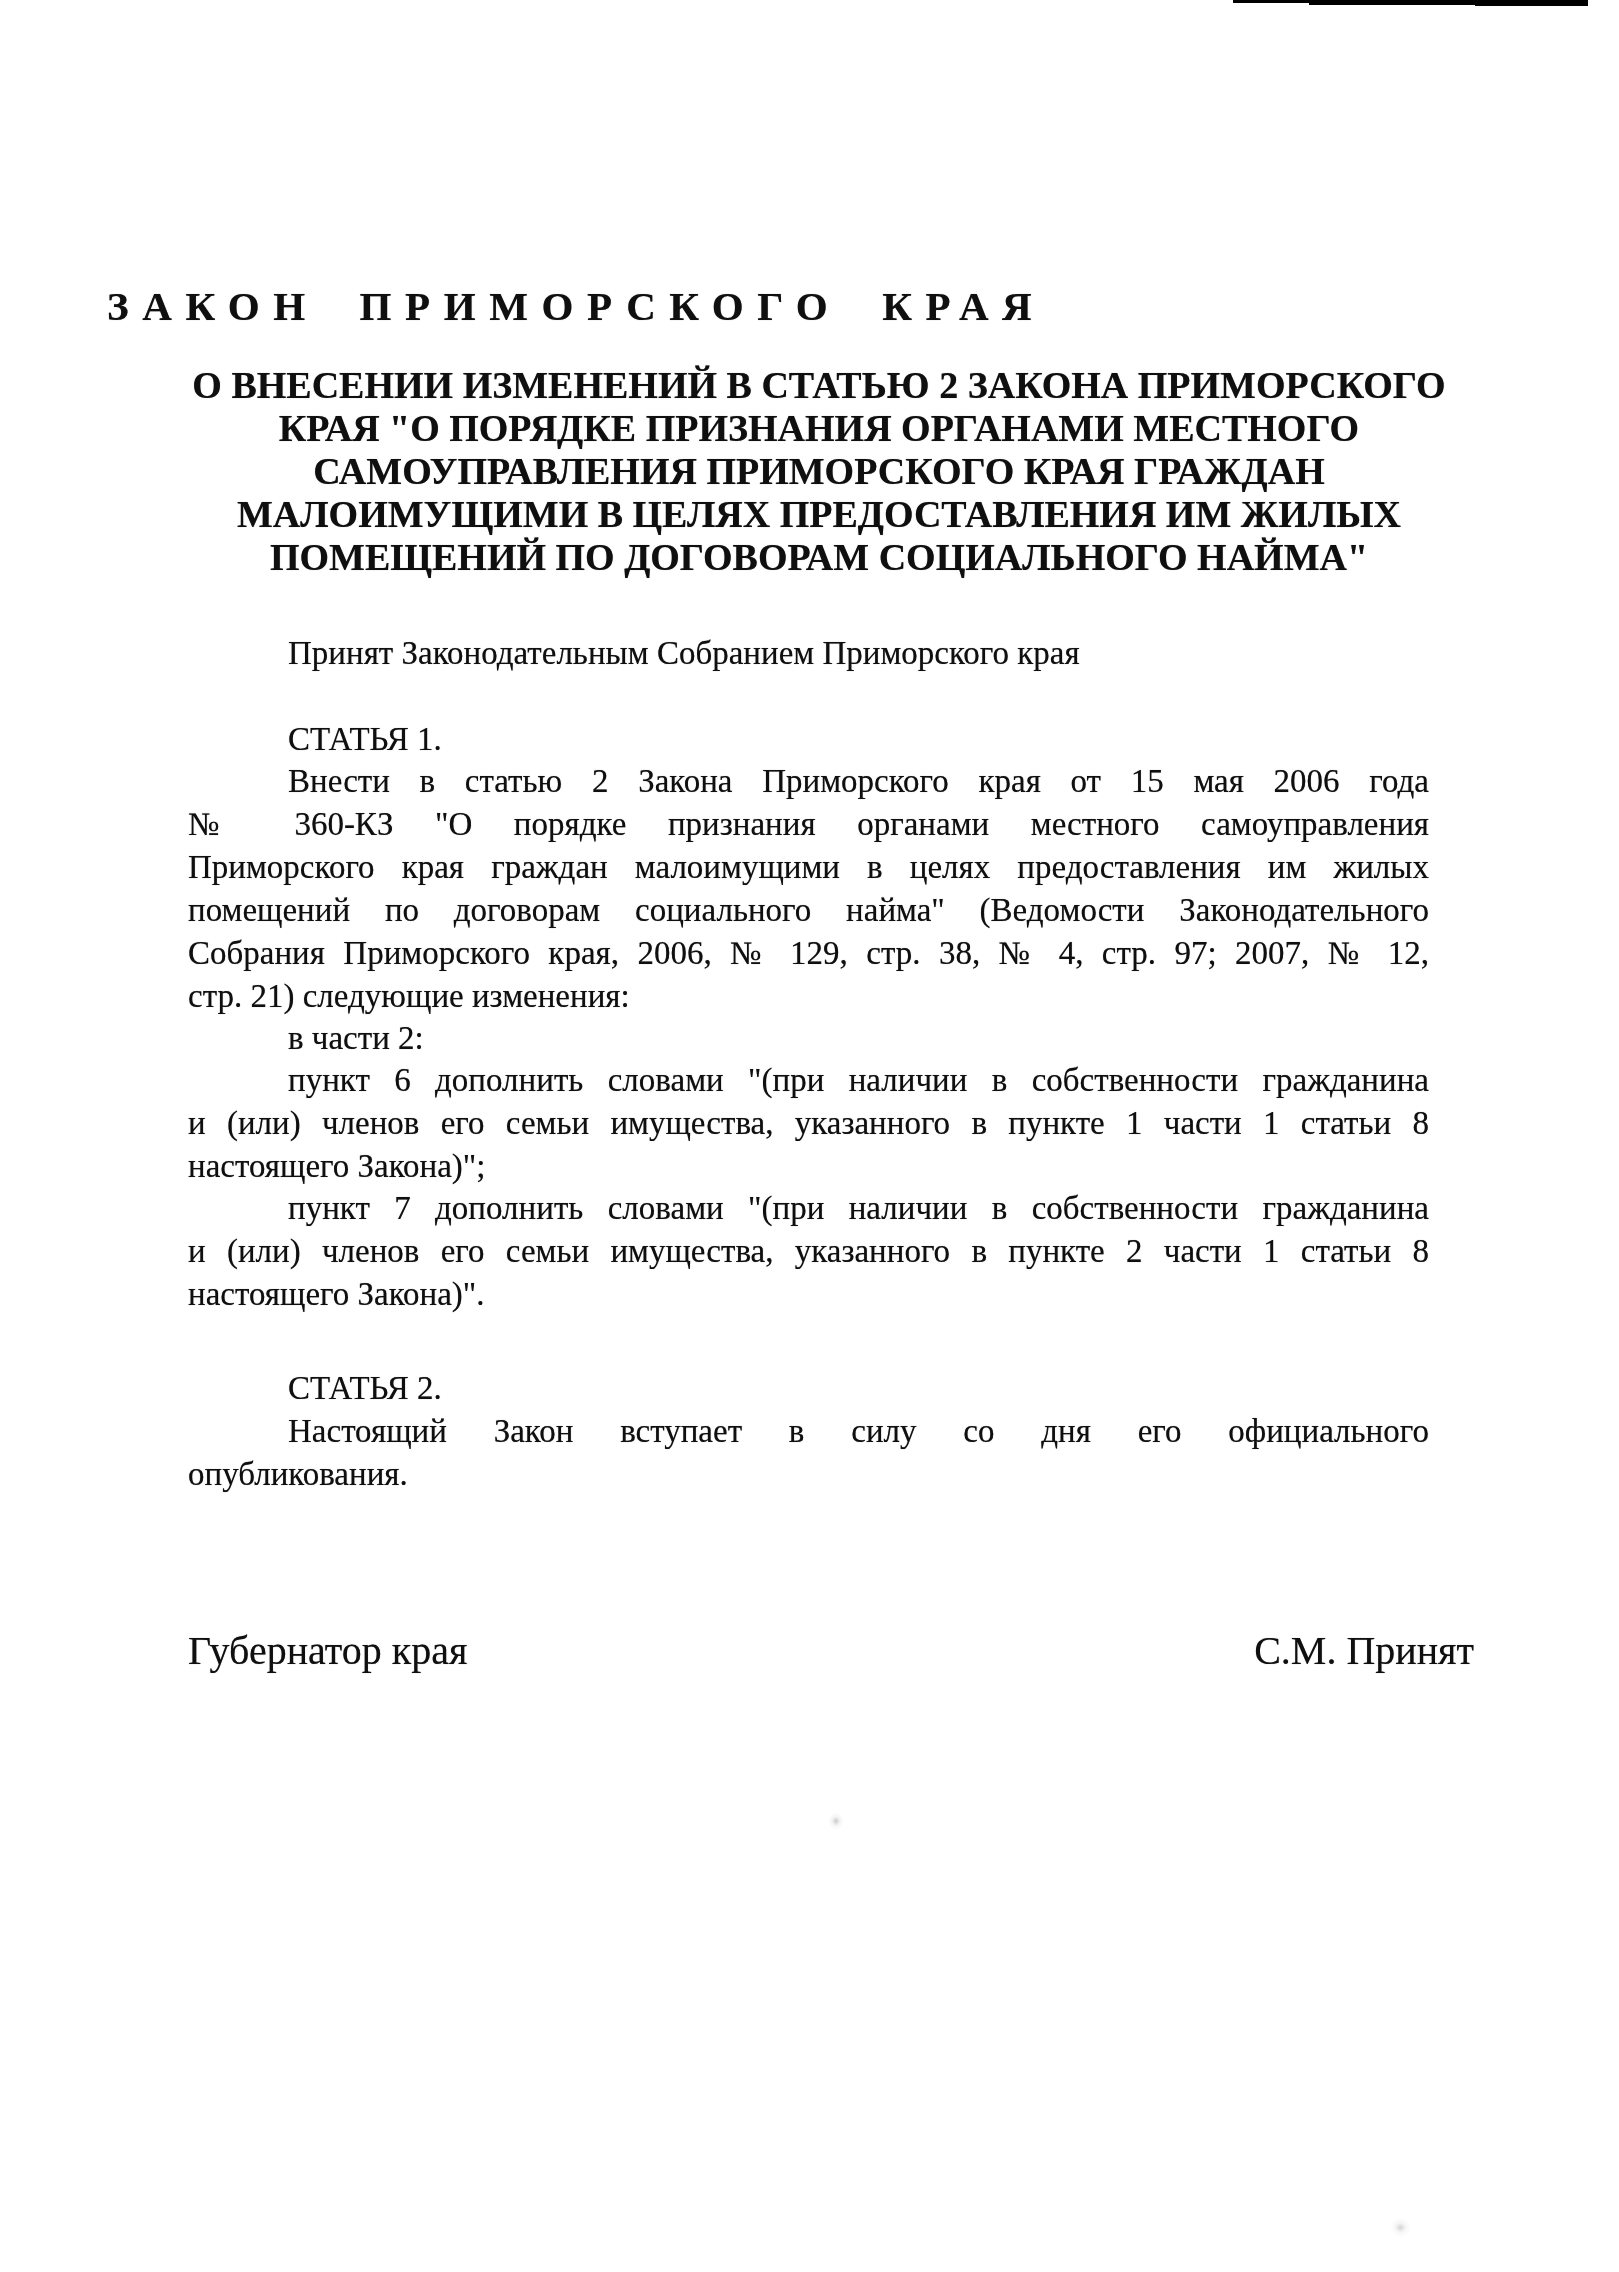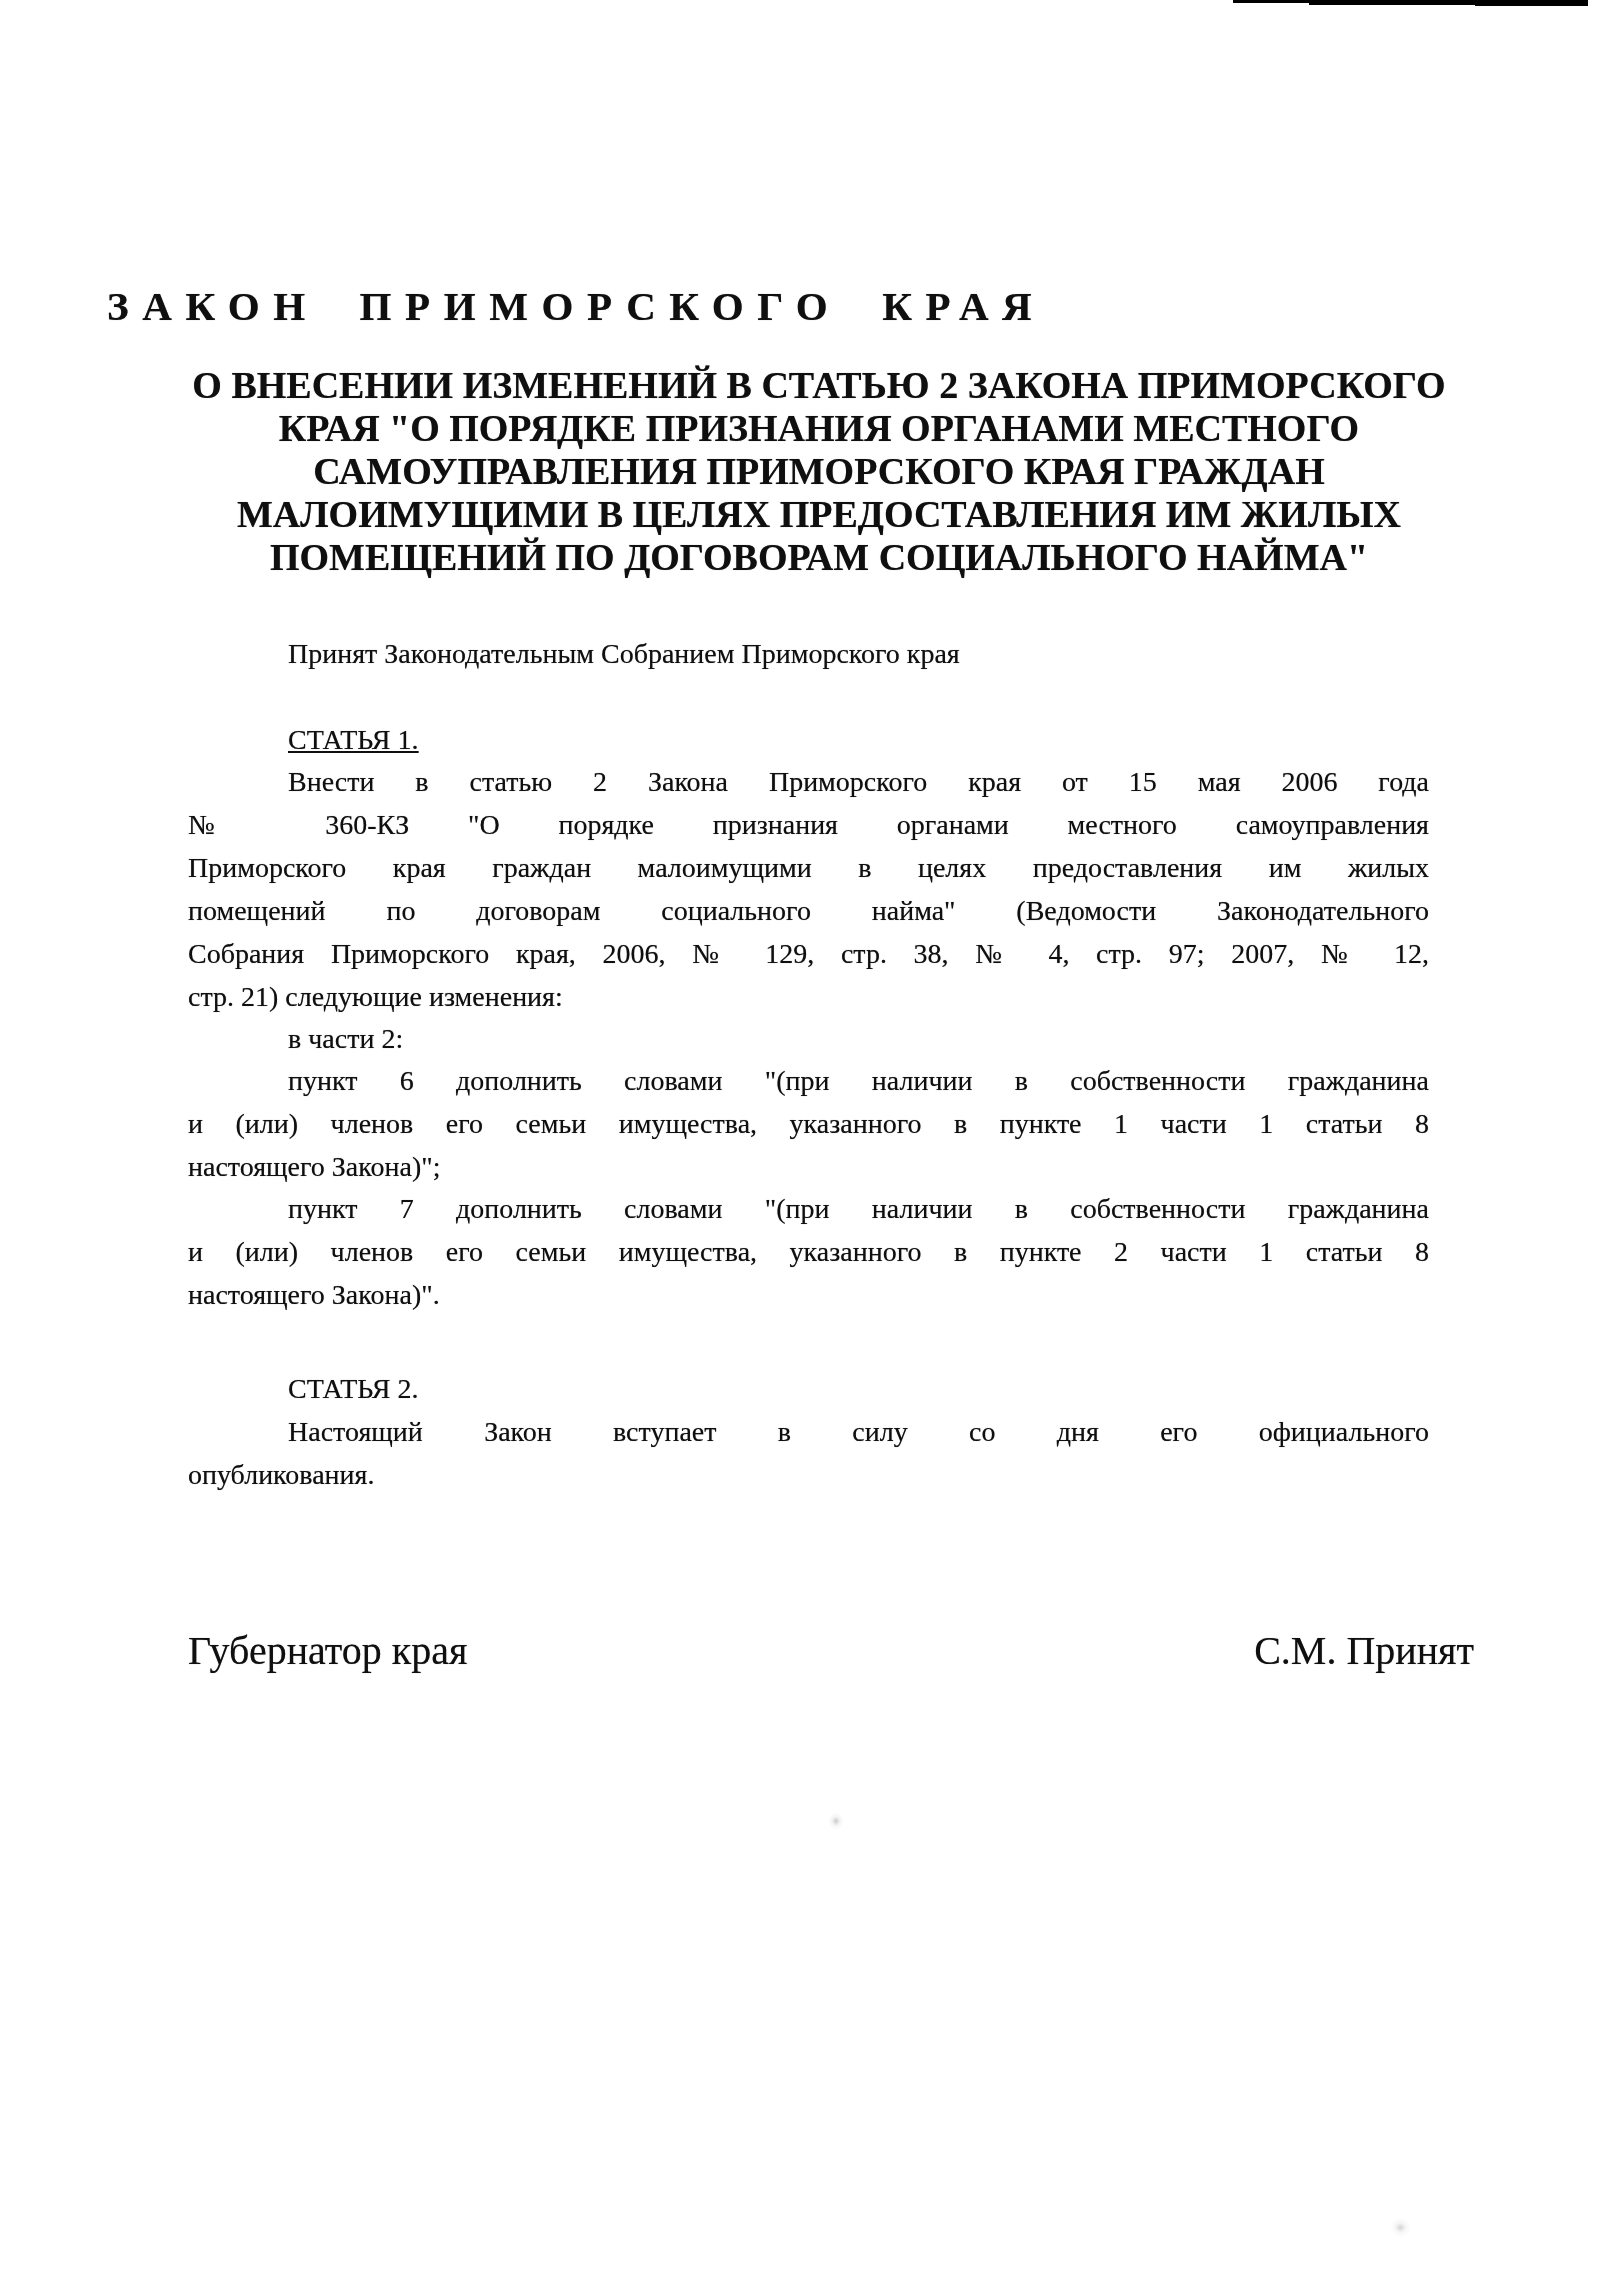--- a/index.html
+++ b/index.html
@@ -51,31 +51,31 @@
 
   
   .law-subtitle {
     position: absolute; left: 104px; top: 364px; width: 1430px;
     font-size: 38px; line-height: 43px; font-weight: bold;
   }
   .law-subtitle .tline { text-align: center; text-align-last: center; }
 
   .para, .art-heading, .adopted {
     position: absolute; left: 188px; width: 1241px;
-    font-size: 28px; line-height: 43px;
+    font-size: 33px; line-height: 43px;
   }
   .adopted { top: 632px; text-indent: 100px; white-space: nowrap; }
   .art-heading { text-indent: 100px; white-space: nowrap; }
   .indent-line { text-indent: 100px; white-space: nowrap; }
 
   .jpara .tline { text-align: justify; text-align-last: justify; }
   .jpara .tline:last-child { text-align-last: left; }
   .indent .tline:first-child { text-indent: 100px; }
 
-  .pos-b { top: 718px; text-decoration: underline; }
+  .pos-b { top: 718px; }
   .pos-c { top: 760px; }
   .pos-d { top: 1017px; }
   .pos-e { top: 1059px; }
   .pos-f { top: 1187px; }
   .pos-g { top: 1367px; }
   .pos-h { top: 1410px; }
 
   .signature-row {
     position: absolute; left: 188px; top: 1629px; width: 1286px;
     display: flex; justify-content: space-between; align-items: baseline;

